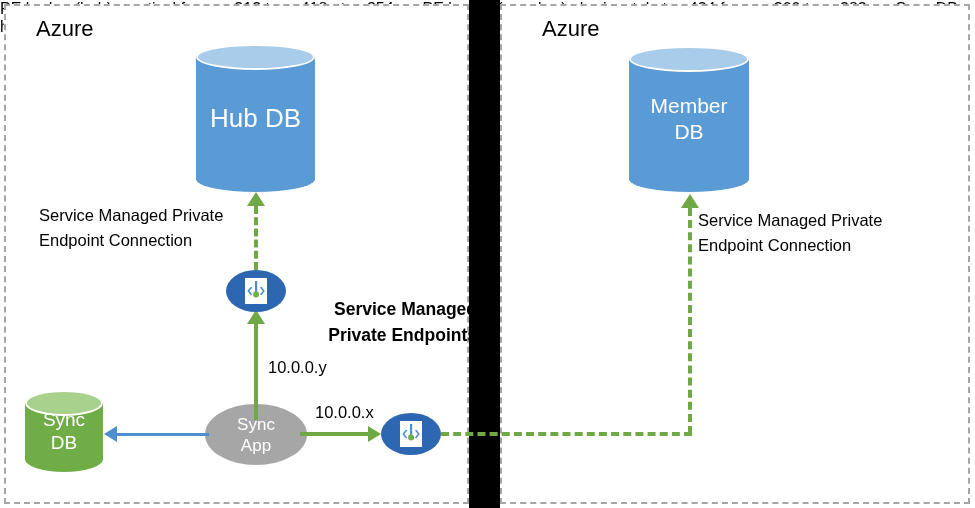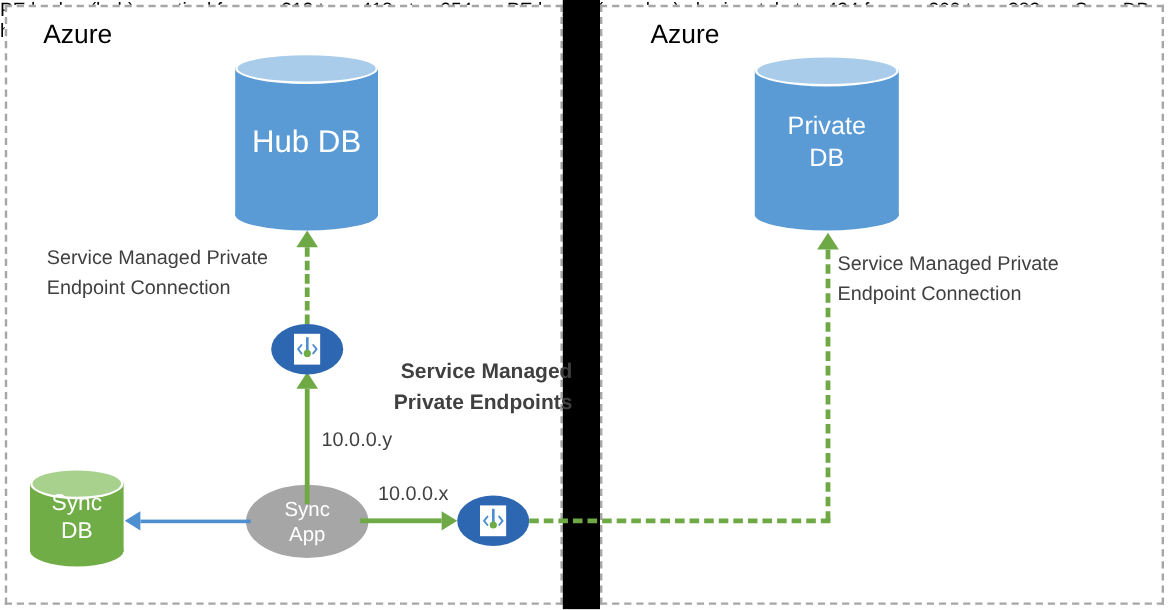--- a/index.html
+++ b/index.html
@@ -171,21 +171,21 @@
     border-top: 8px solid transparent;
     border-bottom: 8px solid transparent;
     border-right: 13px solid #4E8FD0;
   }
 
   
   .annot {
     position: absolute;
     font-size: 16.5px;
     line-height: 25px;
-    color: #404040;
+    color: #000000;
     white-space: pre-line;
   }
   .annot.bold { font-weight: bold; font-size: 17.5px; line-height: 26px; }
 
   #label-hub-pe     { left: 39px;  top: 203px; width: 230px; }
   #label-member-pe  { left: 698px; top: 208px; width: 230px; }
   #label-smpe-title { left: 297px; top: 296px; width: 180px; text-align: right; }
   #label-ip-y       { left: 268px; top: 355px; text-align: center; }
   #label-ip-x       { left: 315px; top: 400px; text-align: right; }
 </style>
@@ -213,21 +213,21 @@
     <div class="body"></div>
     <div class="top"></div>
     <div class="cyl-label">Hub DB</div>
   </div>
 
   
   <div class="cyl" id="member-db">
     <div class="bottom"></div>
     <div class="body"></div>
     <div class="top"></div>
-    <div class="cyl-label">Private
+    <div class="cyl-label">Member
 DB</div>
   </div>
 
   
   <div class="cyl green" id="sync-db">
     <div class="bottom"></div>
     <div class="body"></div>
     <div class="top"></div>
     <div class="cyl-label">Sync
 DB</div>

